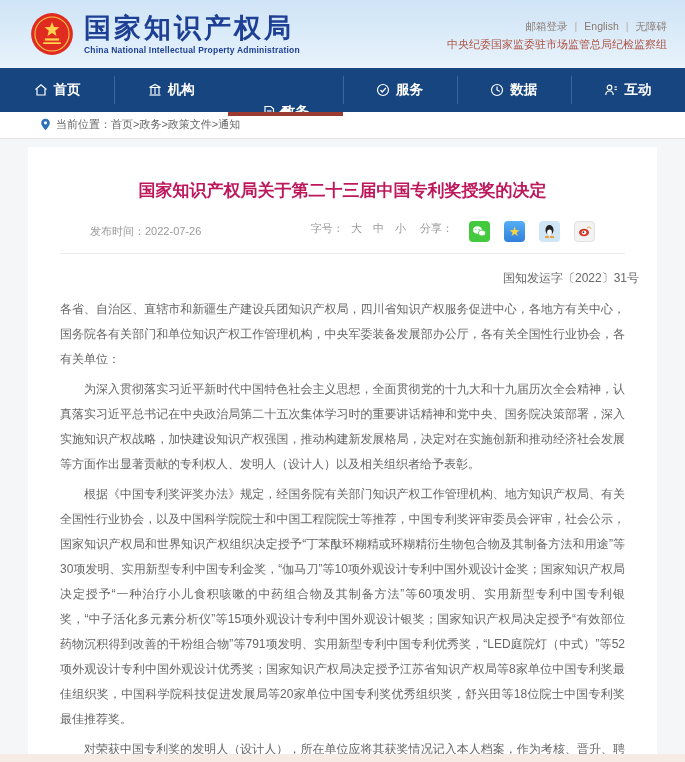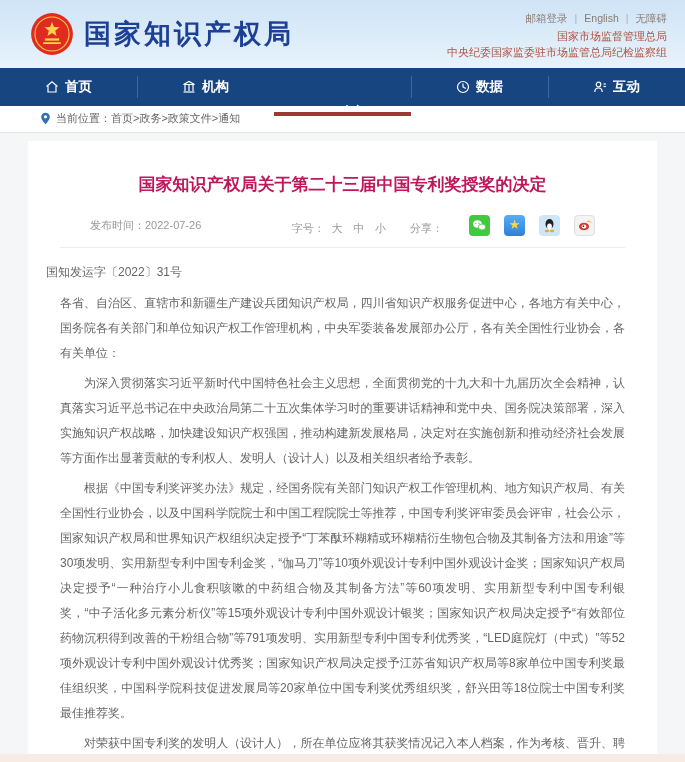--- a/index.html
+++ b/index.html
@@ -17,21 +17,21 @@
   .site-title-block { display:flex; flex-direction:column; }
   .site-title { font-size:27px; font-weight:bold; color:#1d3f94; letter-spacing:3px; line-height:30px; }
   .site-subtitle { font-size:8.5px; color:#1d3f94; font-weight:bold; letter-spacing:.2px; margin-top:2px; }
   .header-right { margin-left:auto; text-align:right; font-size:10.5px; line-height:16px; padding-top:2px; }
   .top-links { color:#8a7a72; margin-bottom:2px; }
   .top-links span.lnk { cursor:pointer; color:#8a7a72; }
   .top-links .sep { margin:0 7px; color:#b9aca5; }
   .agency-line { color:#b05444; font-size:11px; }
 
   
-  .main-nav { height:38px; background:#17457f; display:flex; position:relative; }
+  .main-nav { height:44px; background:#17457f; display:flex; position:relative; }
   .nav-item {
     flex:1 1 0; display:flex; align-items:center; justify-content:center; gap:6px;
     color:#fff; font-size:13.5px; font-weight:bold; position:relative; cursor:pointer;
   }
   .nav-item + .nav-item::before {
     content:""; position:absolute; left:0; top:8px; bottom:8px; width:1px; background:#3c67a0;
   }
   .nav-item.active { background:#0f3a74;margin-top:44px; }
   .nav-item.active::after {
     content:""; position:absolute; top:0; left:0; right:0; height:4px; background:#9c3a31;
@@ -54,31 +54,31 @@
 
   
   .page-area { padding:8px 28px 0; }
   .card { background:#fff; min-height:608px; padding:0 18px 10px; }
 
   .article-title { text-align:center; font-size:17px; color:#be185d; font-weight:bold; padding:32px 30px 0; line-height:24px; }
   .meta-row {
     display:flex; align-items:center; margin:16px 44px 0 44px; font-size:11px; color:#999;
     height:24px;
   }
-  .meta-right { margin-left:auto; display:flex; align-items:flex-end; gap:20px;font-family:Liberation Serif, serif; }
+  .meta-right { margin-left:auto; display:flex; align-items:flex-start; gap:10px; }
   .fs-opt { margin:0 4px; color:#999; cursor:pointer; }
   .share-icons { display:flex; align-items:center; gap:14px; margin-left:6px; }
   .sh-ico { width:21px; height:21px; border-radius:4px; display:flex; align-items:center; justify-content:center; cursor:pointer; }
   .sh-wechat { background:#43c93e; }
   .sh-qzone { background:linear-gradient(180deg,#56aef7,#2f7fd9); color:#ffd53d; font-size:13px; }
   .sh-qq { background:#cfe6f7; }
   .sh-weibo { background:#f3f3f3; border:1px solid #e0e0e0; }
   .meta-divider { border:none; border-top:1px solid #ececec; margin:10px 14px 0; }
 
-  .doc-number { text-align:left; font-size:12px; color:#666; margin:16px 0 10px; }
+  .doc-number { text-align:right; font-size:12px; color:#666; margin:16px 0 10px; }
 
   .body-text { padding:0 14px; }
   .body-text p { font-size:12px; color:#666; line-height:25px; text-align:justify; margin:5px 0; }
   .body-text p.indent { text-indent:2em; }
 
   .footer-strip { position:absolute; left:0; bottom:0; width:685px; height:8px; background:#f7ebe6; }
 </style>
 </head>
 <body>
 
@@ -86,27 +86,27 @@
   <div class="logo-wrap">
     <svg class="emblem" viewBox="0 0 40 40">
       <circle cx="20" cy="20" r="19" fill="#e02b20"></circle>
       <circle cx="20" cy="20" r="15.5" fill="none" stroke="#f7c948" stroke-width="1"></circle>
       <polygon fill="#ffd34d" points="20,9 21.8,13.6 26.8,13.9 22.9,17 24.1,21.9 20,19.1 15.9,21.9 17.1,17 13.2,13.9 18.2,13.6"></polygon>
       <rect x="13.5" y="24" width="13" height="2" fill="#ffd34d"></rect>
       <rect x="12" y="27.5" width="16" height="1.6" fill="#ffd34d"></rect>
     </svg>
     <div class="site-title-block">
       <div class="site-title">国家知识产权局</div>
+      <div class="site-subtitle">China National Intellectual Property Administration</div>
     </div>
   </div>
   <div class="header-right">
     <div class="top-links">
       <span class="lnk">邮箱登录</span><span class="sep">|</span><span class="lnk">English</span><span class="sep">|</span><span class="lnk">无障碍</span>
     </div>
-    <div class="agency-line">国家市场监督管理总局</div>
     <div class="agency-line">中央纪委国家监委驻市场监管总局纪检监察组</div>
   </div>
 </div>
 
 <div class="main-nav">
   <div class="nav-item">
     <svg class="nav-ico" viewBox="0 0 14 14">
       <path d="M1.5 6.5 L7 1.8 L12.5 6.5"></path>
         <path d="M3 6 V12 H11 V6"></path>
     </svg>
@@ -123,20 +123,27 @@
     <span>机构</span>
   </div>
   <div class="nav-item active">
     <svg class="nav-ico" viewBox="0 0 14 14">
       <path d="M3 1.5 H9 L11.5 4 V12.5 H3 Z"></path>
         <line x1="5" y1="6" x2="9.5" y2="6"></line>
         <line x1="5" y1="8.5" x2="9.5" y2="8.5"></line>
     </svg>
     <span>政务</span>
     <span class="nav-caret"></span>
+  </div>
+  <div class="nav-item">
+    <svg class="nav-ico" viewBox="0 0 14 14">
+      <circle cx="7" cy="7" r="5.5"></circle>
+        <polyline points="4.5 7 6.3 9 9.8 5"></polyline>
+    </svg>
+    <span>服务</span>
   </div>
   <div class="nav-item">
     <svg class="nav-ico" viewBox="0 0 14 14">
       <circle cx="7" cy="7" r="5.5"></circle>
         <polyline points="7 3.5 7 7 9.8 8.6"></polyline>
     </svg>
     <span>数据</span>
   </div>
   <div class="nav-item">
     <svg class="nav-ico" viewBox="0 0 14 14">

